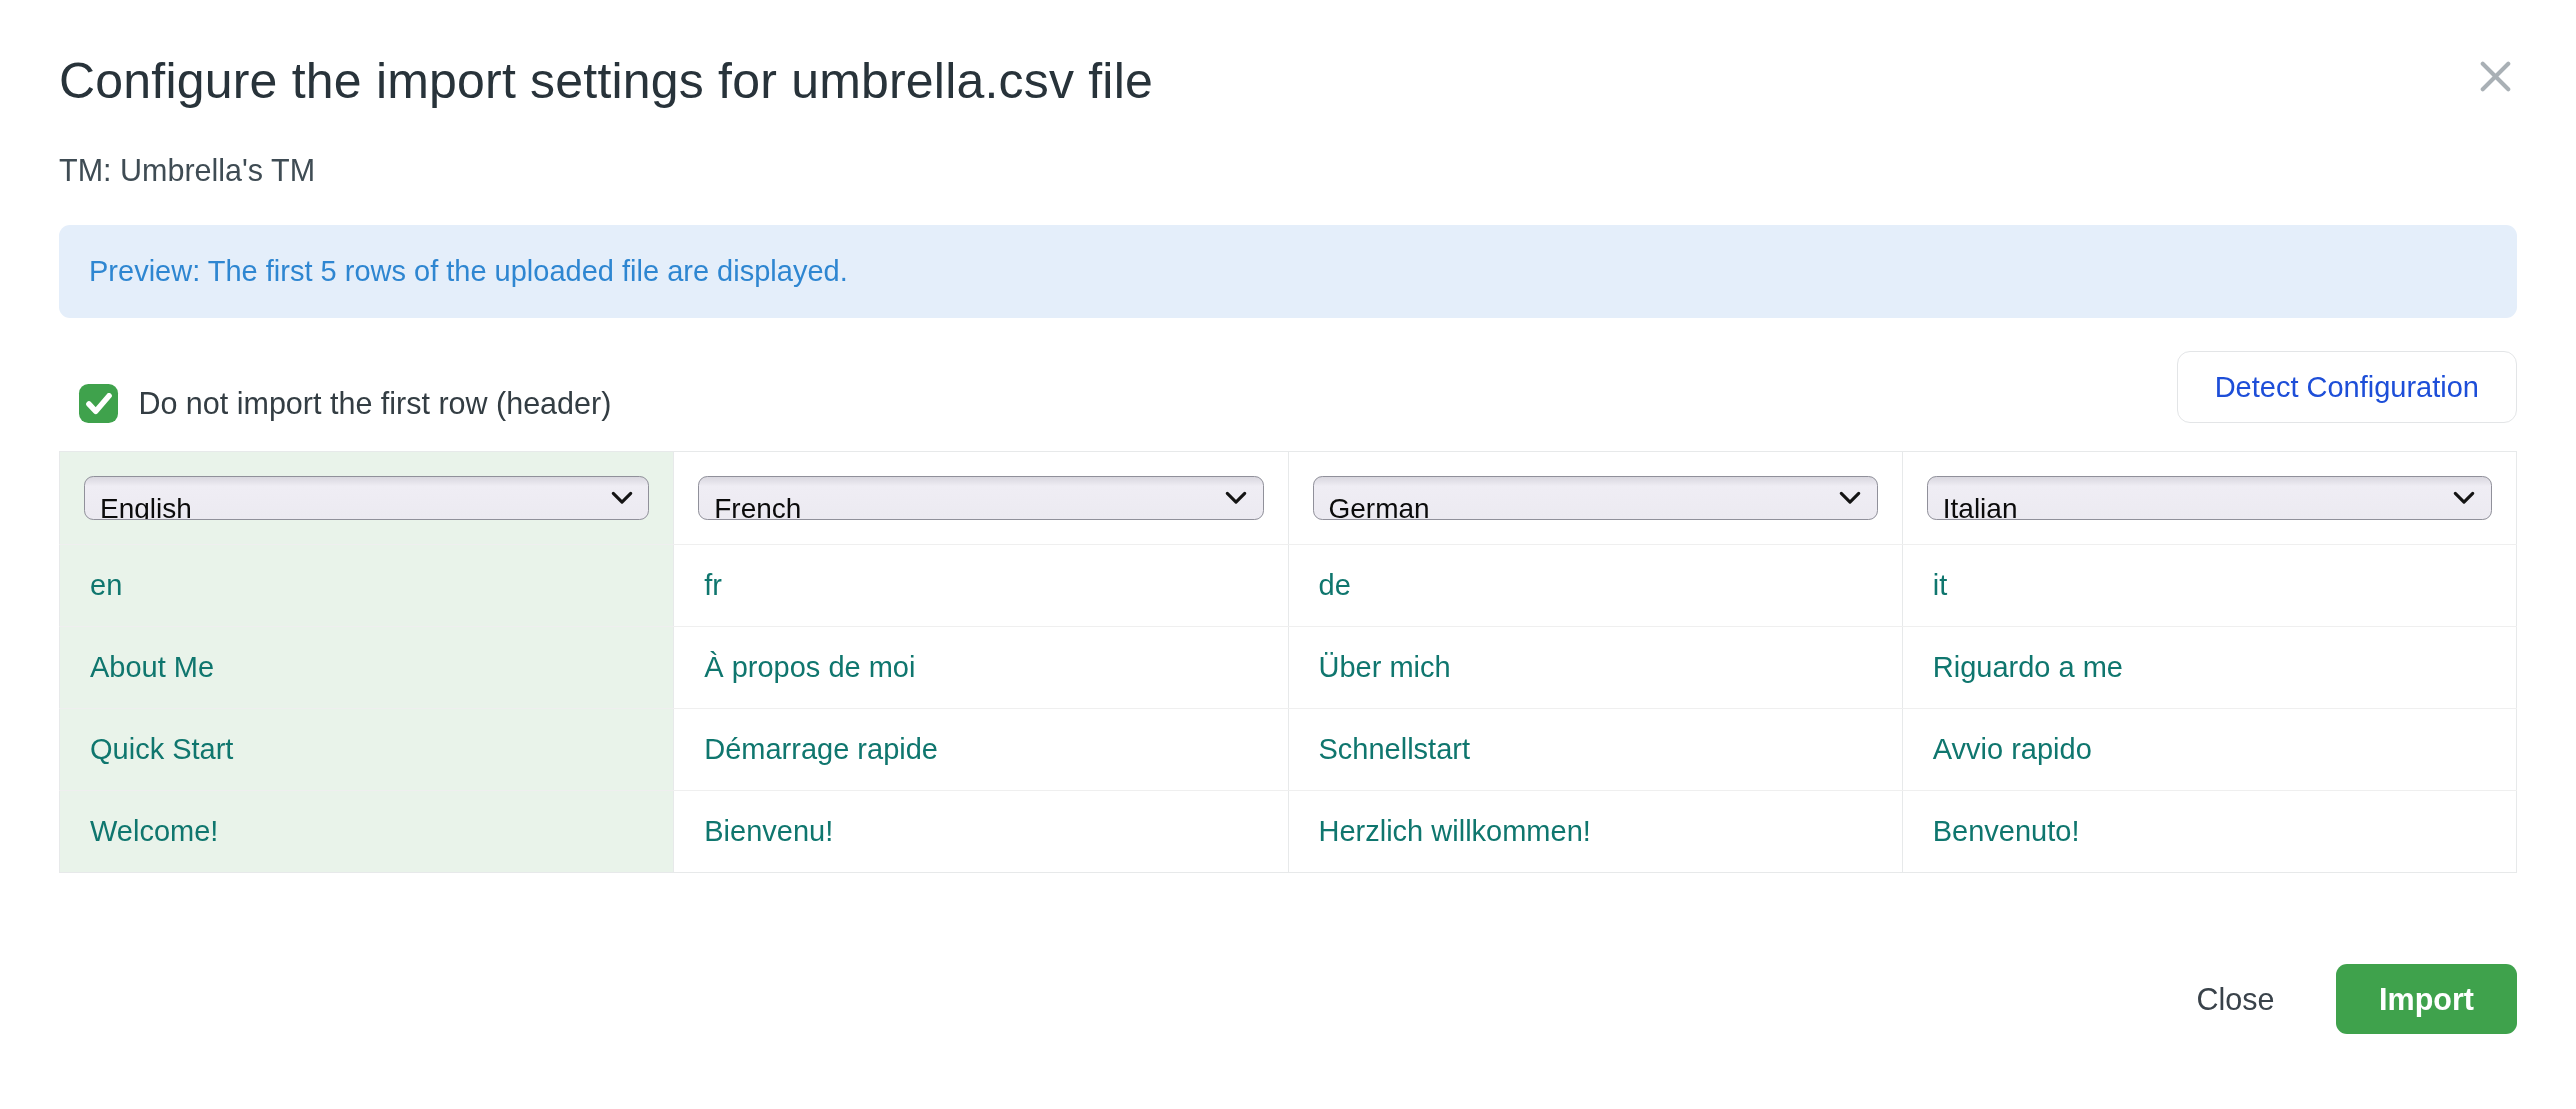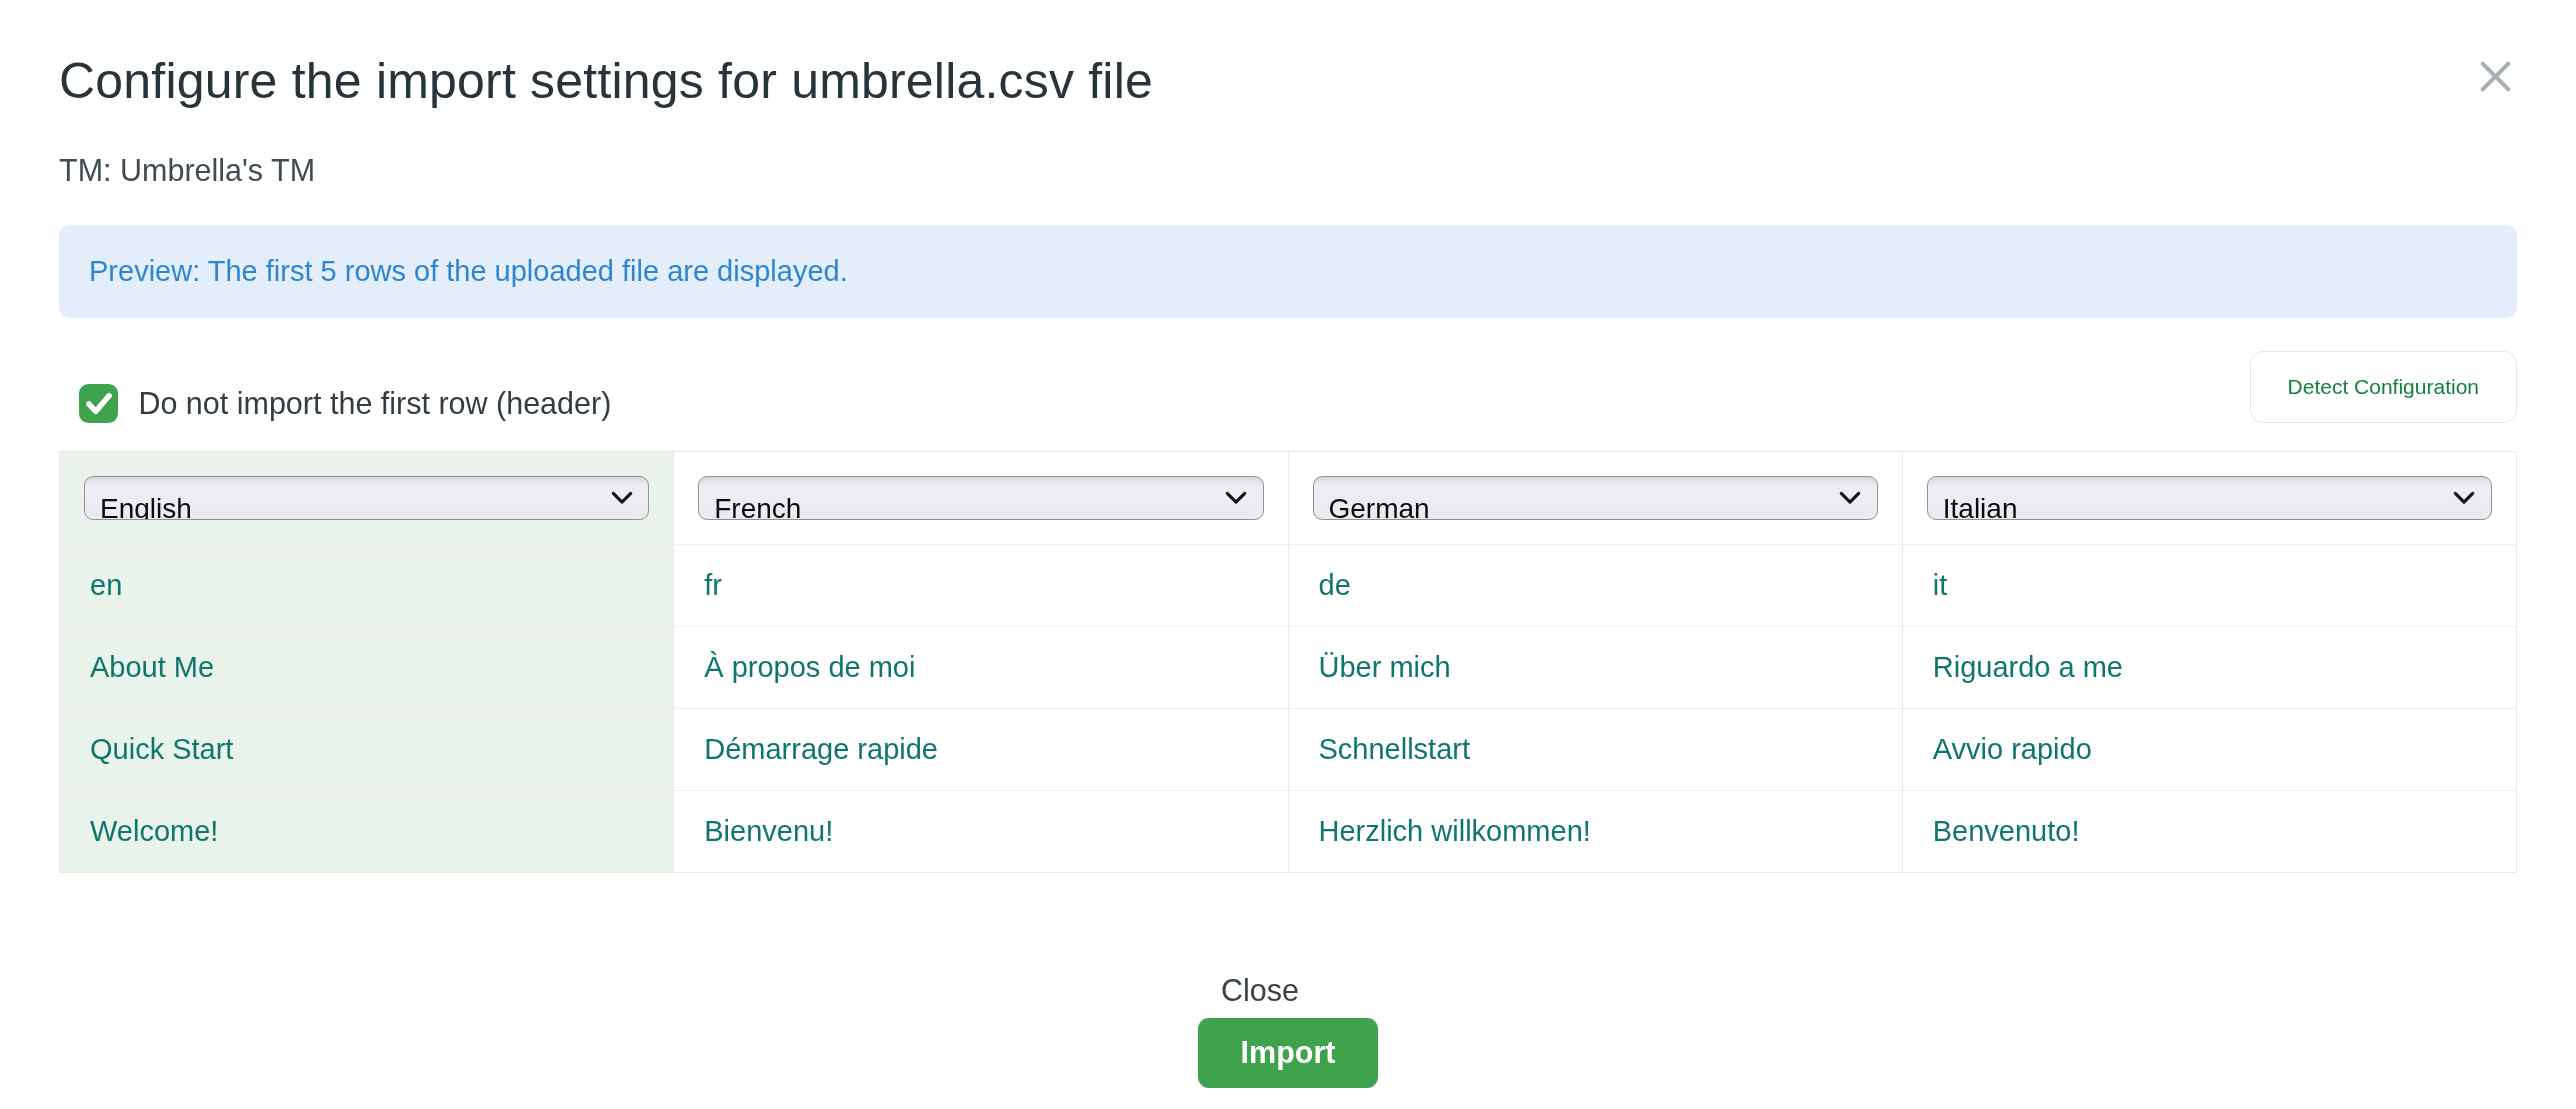--- a/index.html
+++ b/index.html
@@ -41,21 +41,21 @@
   .checkbox {
     width: 39px; height: 39px; background: #3fa24c; border-radius: 9.3px;
     display: flex; align-items: center; justify-content: center;
     cursor: pointer; flex: none;
   }
   .checkbox-label { margin-left: 20.4px; font-size: 30.5px; color: #333d43; cursor: default; }
   .detect-btn {
     height: 72px; padding: 0 37px;
     background: #ffffff; border: 1.9px solid #e3e5e7; border-radius: 13px;
     font-family: "Liberation Sans", sans-serif;
-    font-size: 21px; color: #15803d; cursor: pointer;
+    font-size: 29px; color: #1d4ed8; cursor: pointer;
   }
 
   table.preview {
     margin-top: 28px; width: 100%;
     border-collapse: collapse; table-layout: fixed;
     border: 1.9px solid #e7e9ea;
   }
   table.preview th, table.preview td {
     border-right: 1.9px solid #e7e9ea;
     border-bottom: 1.9px solid #efefef;
@@ -78,21 +78,21 @@
     font-size: 28px; color: #0b0b0b;
     cursor: pointer;
   }
   .select-wrap .chev {
     position: absolute; right: 16.7px; top: 50%; transform: translateY(-50%);
     pointer-events: none; display: block;
   }
 
   .footer {
     margin-top: 91px;
-    display: flex; justify-content: flex-end; align-items: center; flex-direction: column;
+    display: flex; justify-content: flex-end; align-items: center;
   }
   .close-btn {
     background: none; border: none;
     font-family: "Liberation Sans", sans-serif;
     font-size: 30.5px; color: #39424a; font-weight: 500;
     margin-right: 56px; cursor: pointer; padding: 9.3px 5.6px;
   }
   .import-btn {
     height: 70px; padding: 16px 43px;
     background: #3fa24c; border: none; border-radius: 11px;

